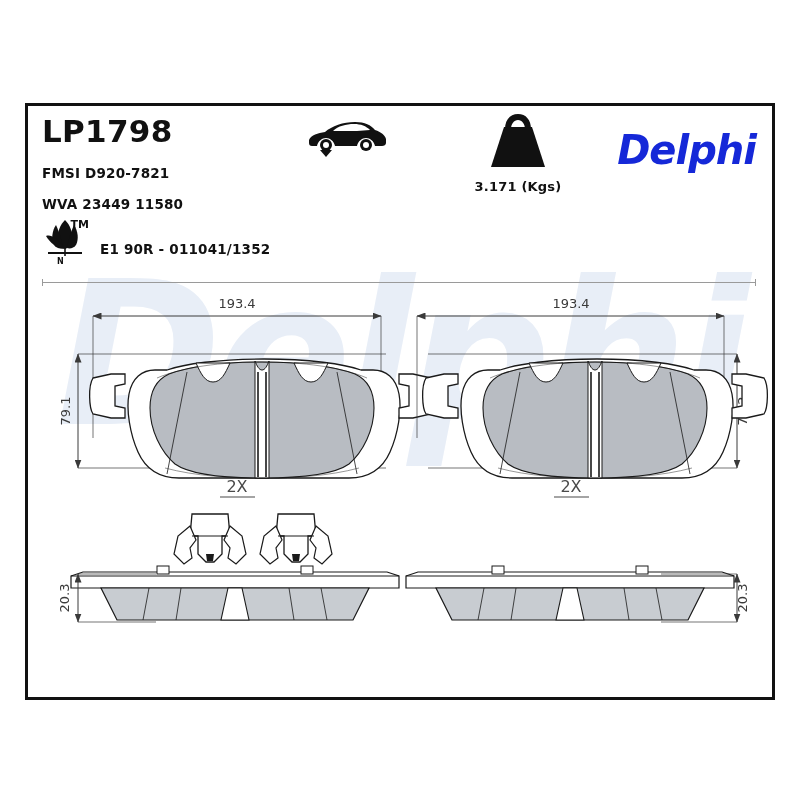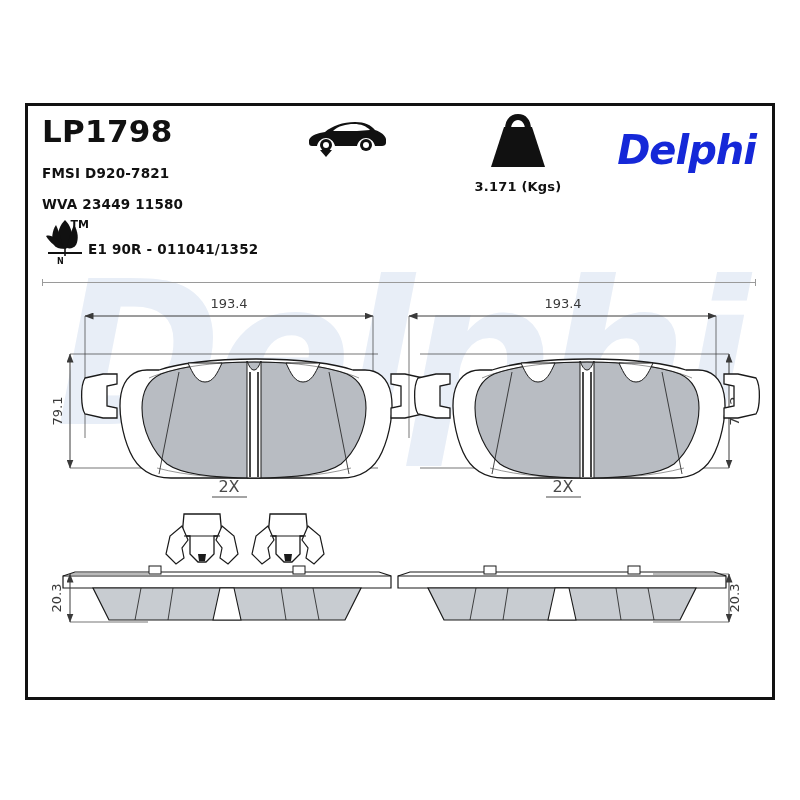--- a/index.html
+++ b/index.html
@@ -131,20 +131,21 @@
     left: 15px;
     bottom: -2px;
     font-size: 8px;
     font-weight: bold;
     color: #111;
   }
   #approval-code {
     font-size: 13.5px;
     font-weight: bold;
     color: #111;
+    margin-left: 12px;
     margin-bottom: 7px;
     letter-spacing: 0.2px;
   }
 
   #divider {
     position: absolute;
     left: 14px;
     top: 176px;
     width: 714px;
     height: 1px;
@@ -162,21 +163,21 @@
     content: "";
     position: absolute;
     right: 0; top: -3px;
     width: 1px; height: 7px;
     background: #9a9a9a;
   }
 
   
   #drawing {
     position: absolute;
-    left: 0;
+    left: 8px;
     top: 180px;
     width: 604px;
     height: 414px;
     z-index: 2;
   }
   #drawing svg { display: block; }
 
   
   #footer-logo {
     position: absolute;

